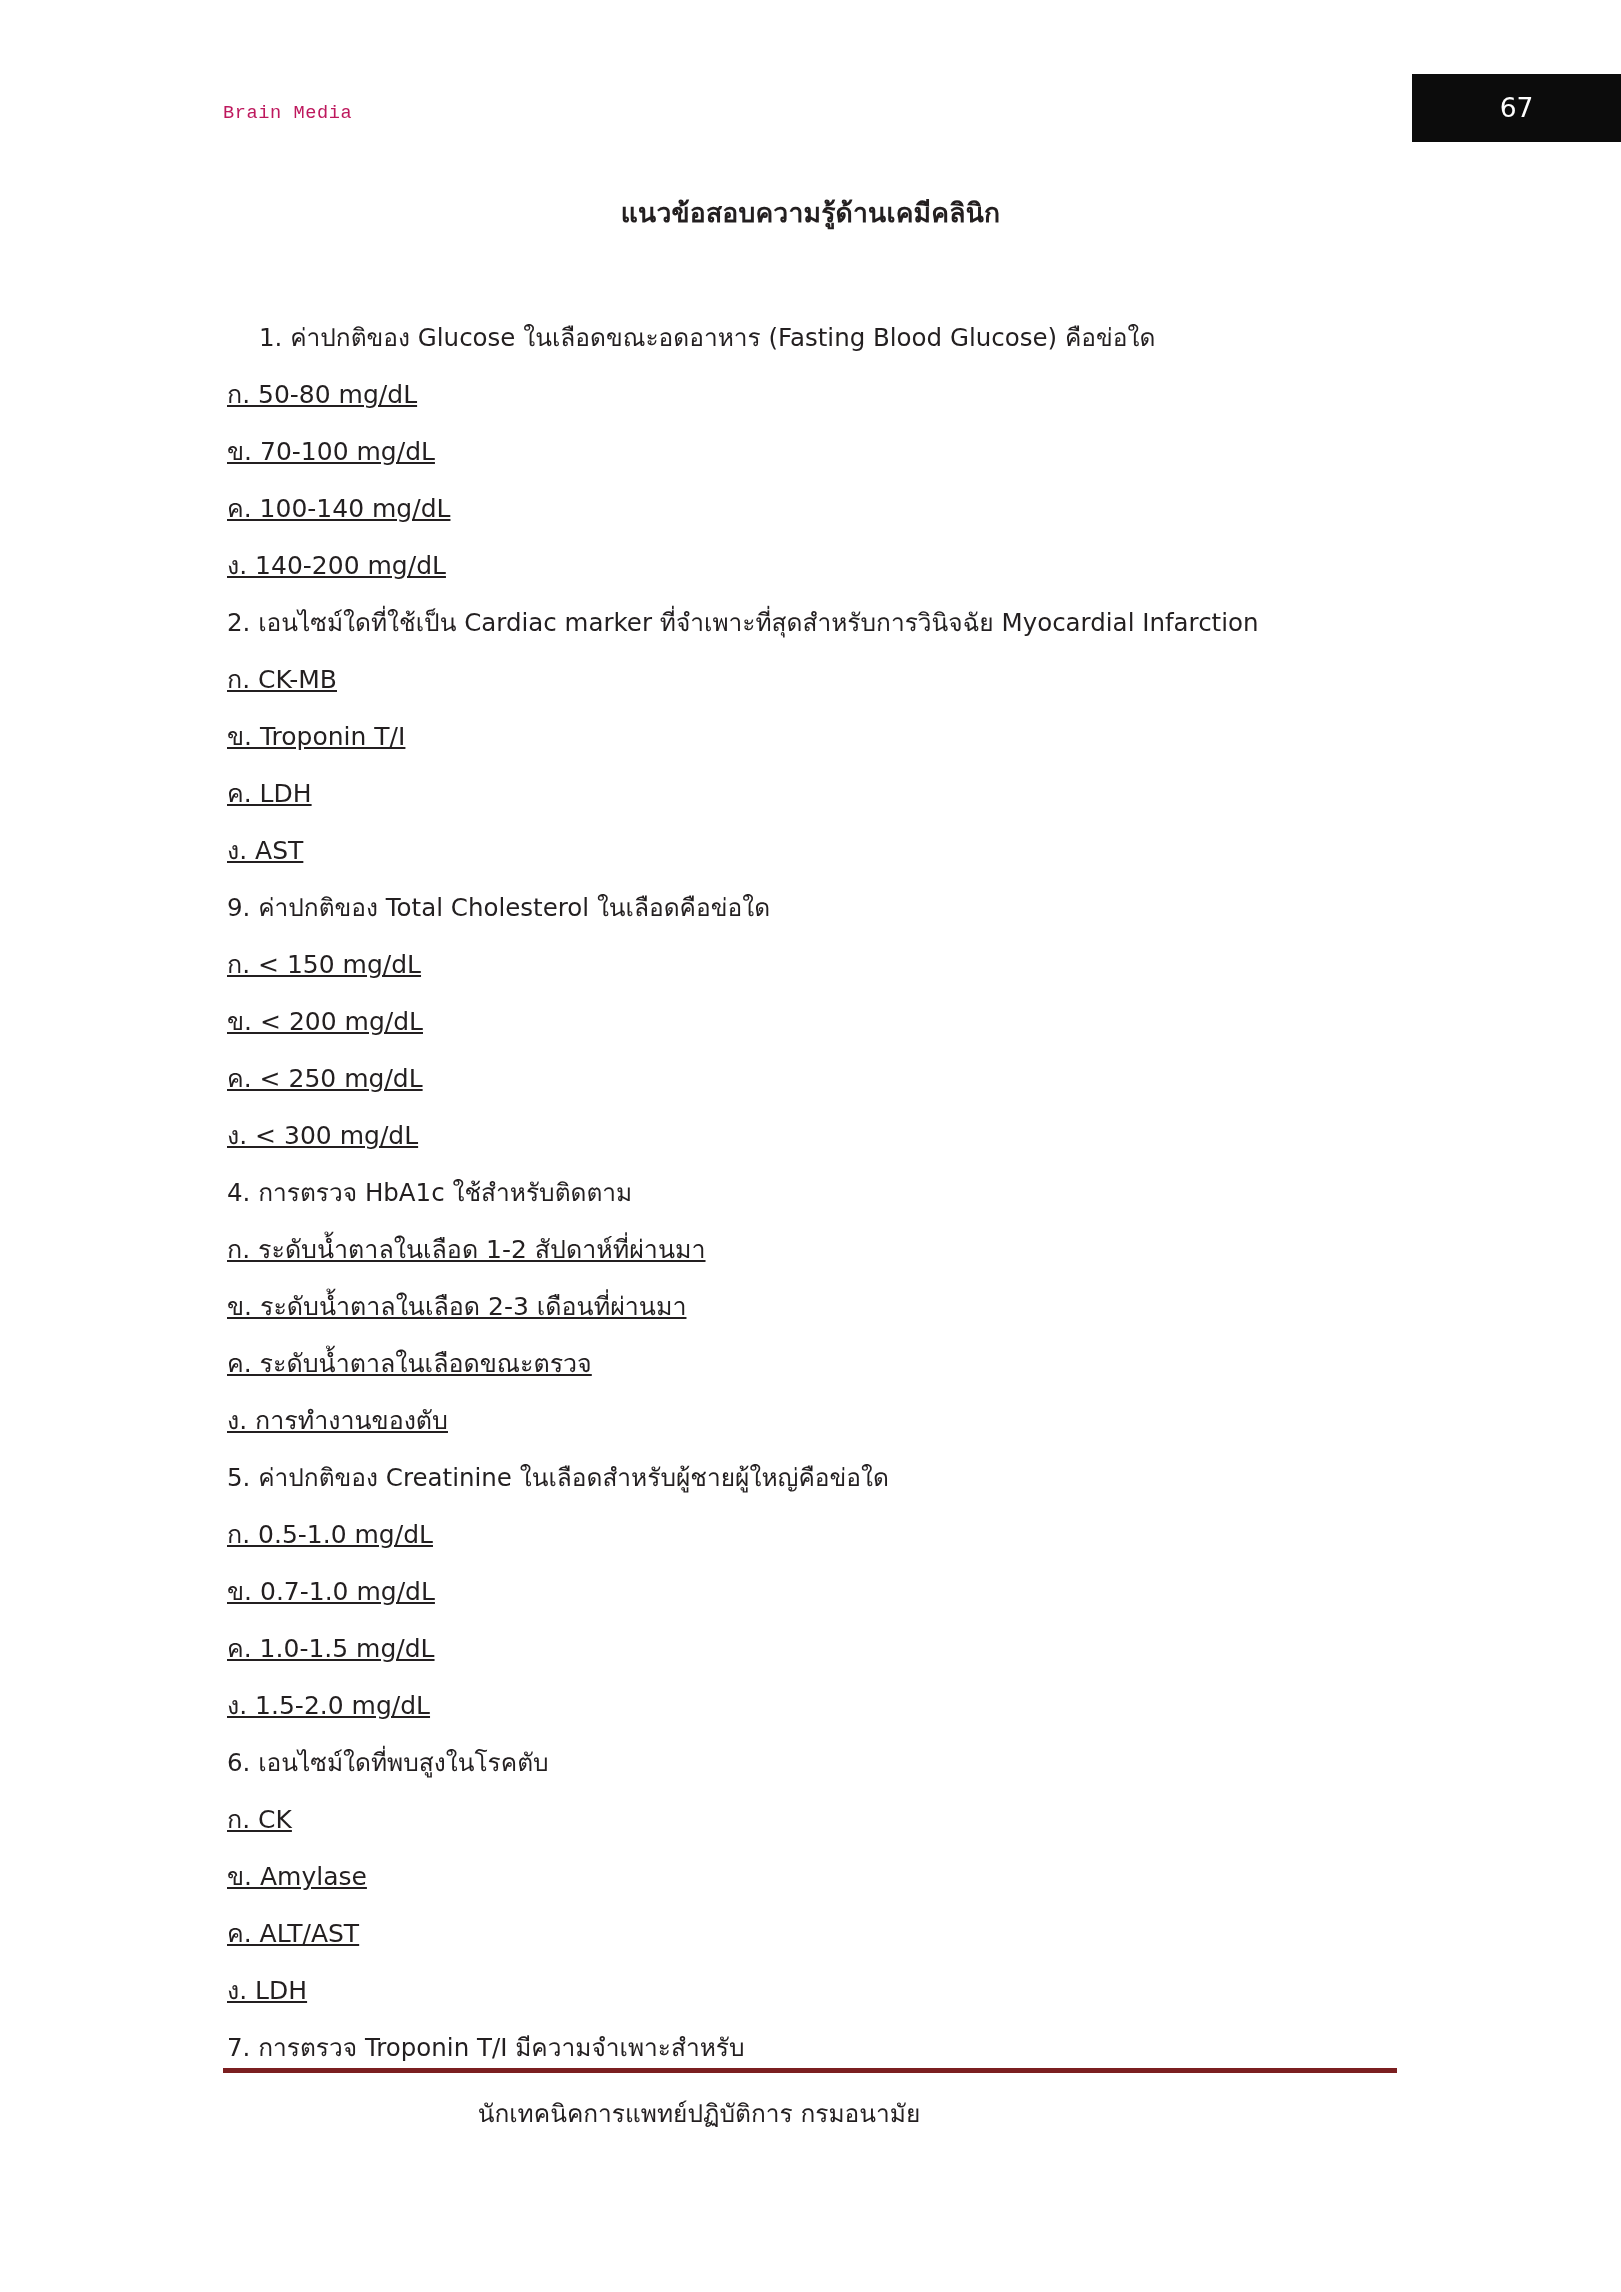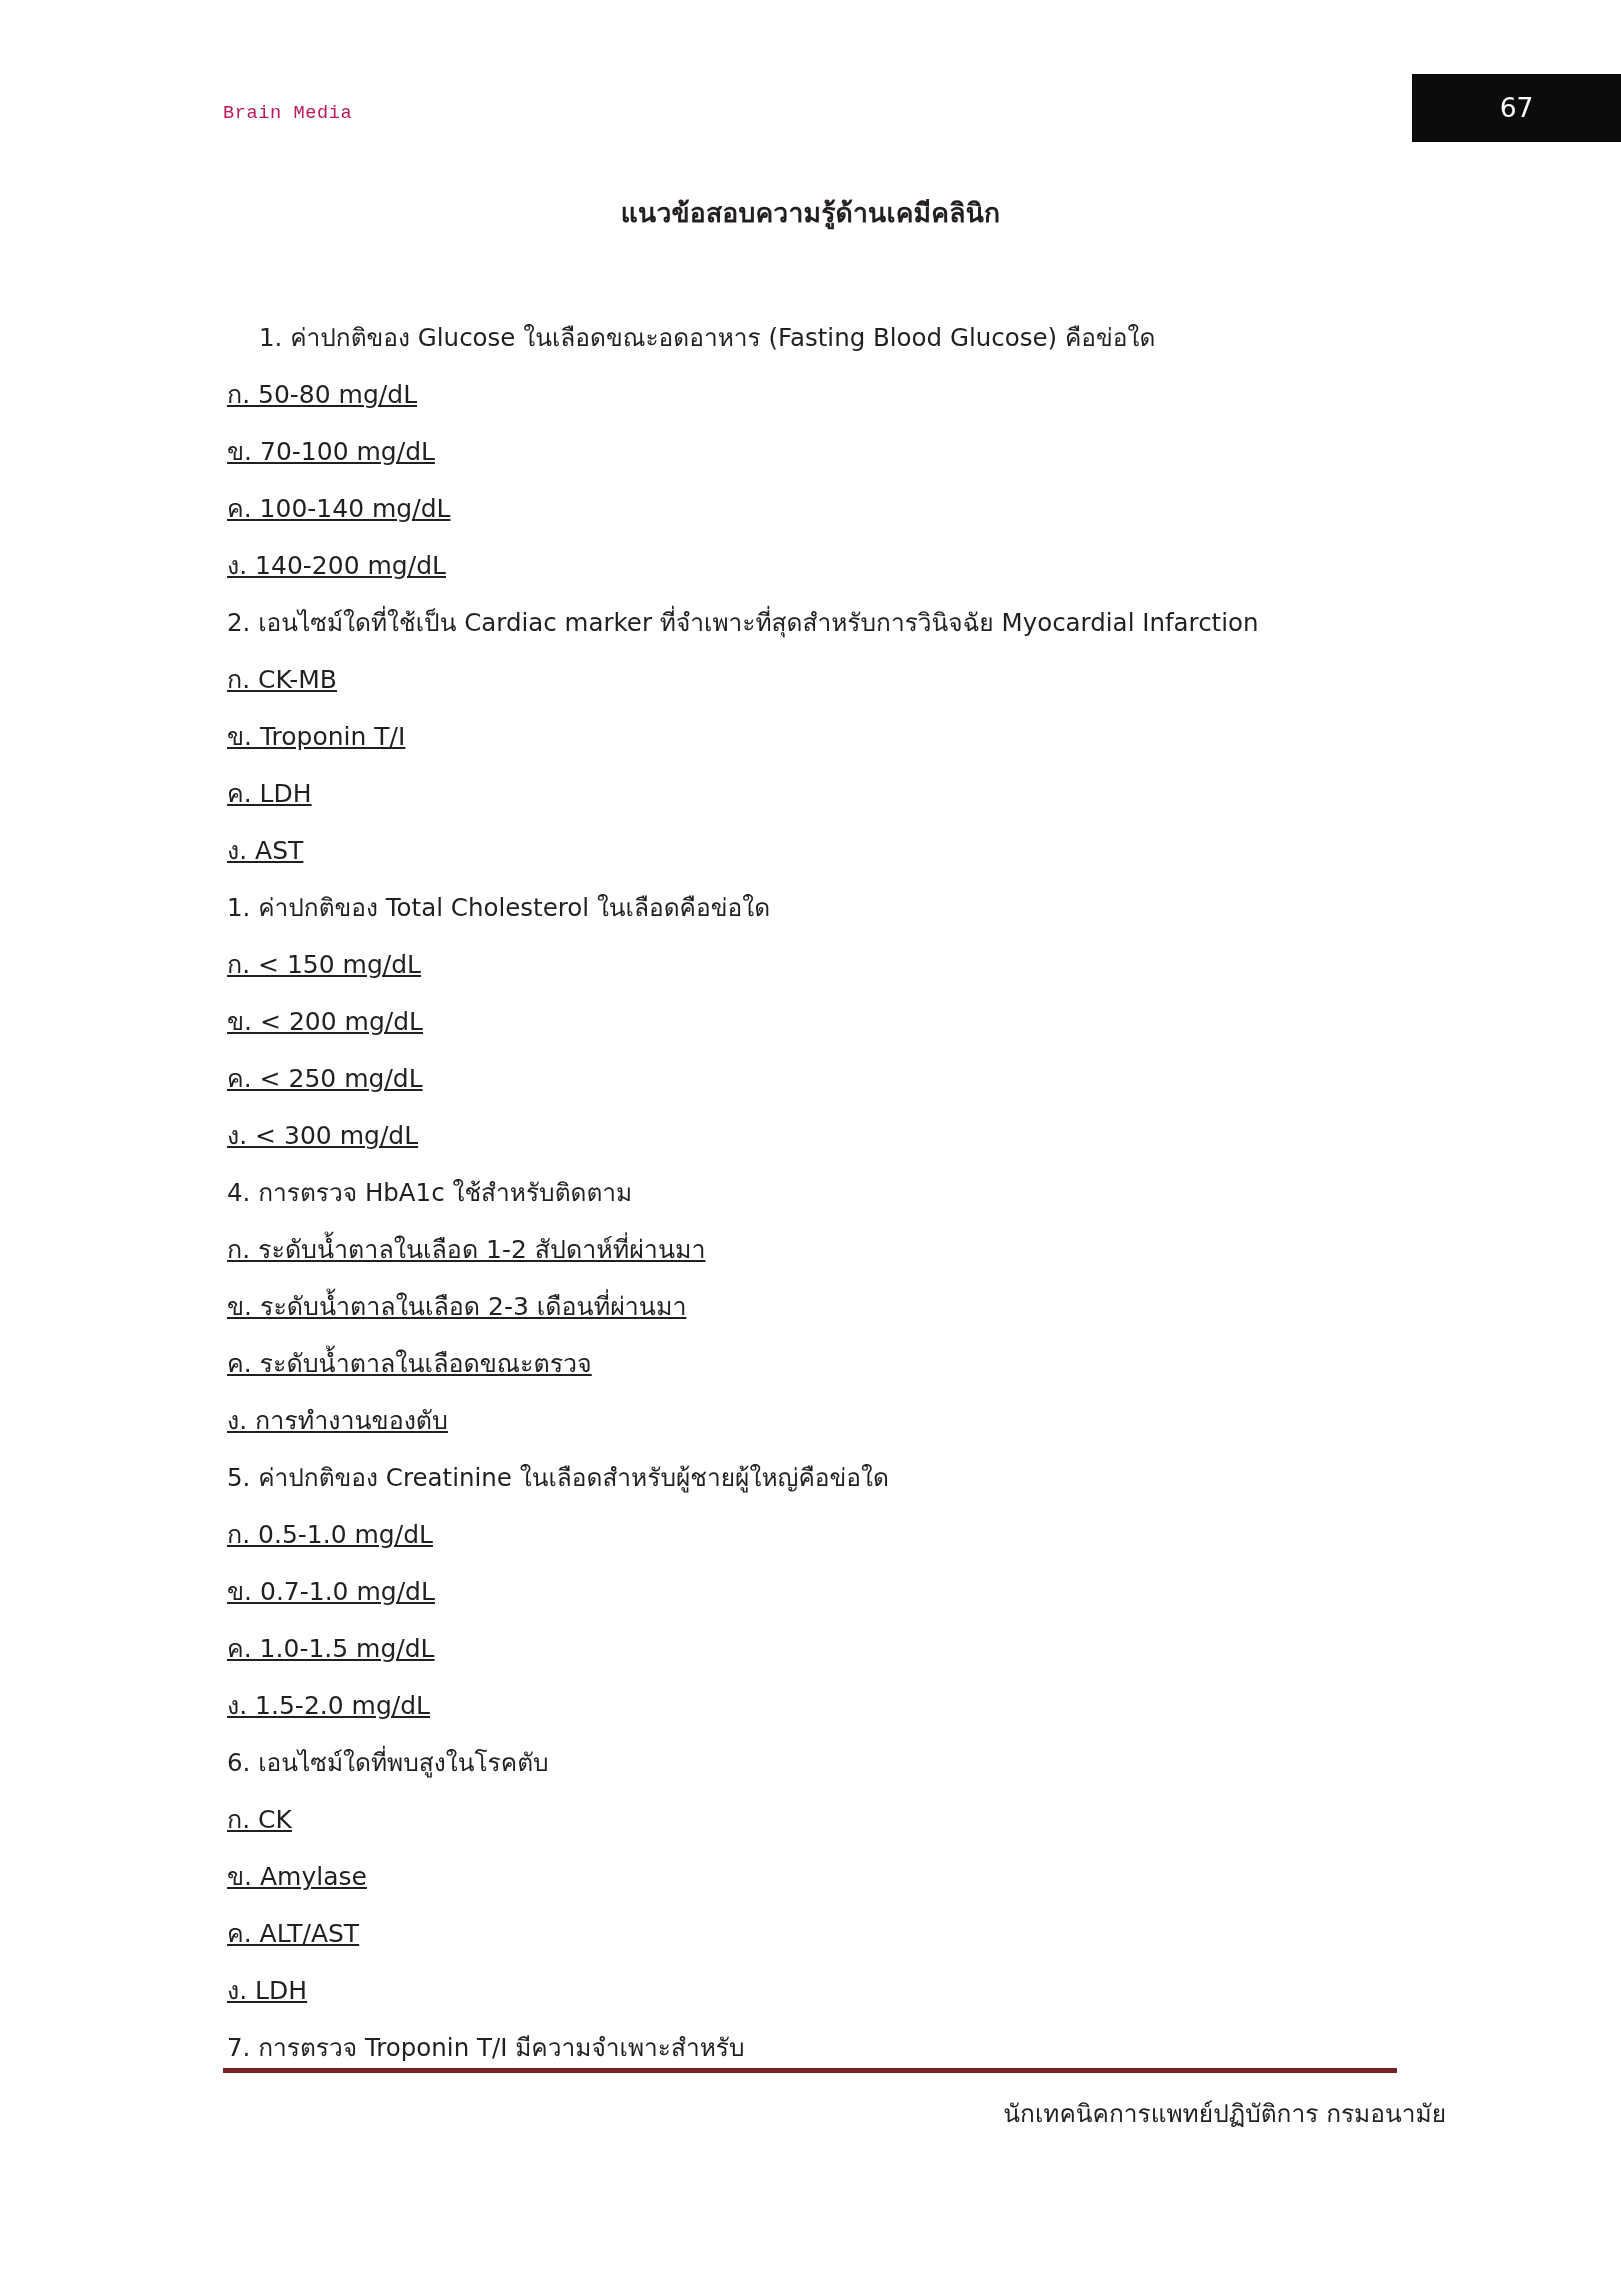--- a/index.html
+++ b/index.html
@@ -108,24 +108,23 @@
     top: 2068px;
     width: 1174px;
     height: 4.9px;
     background: #7b1f20;
   }
   .footer-text {
     position: absolute;
     left: 0;
     top: 2094px;
     width: 1398px;
-    text-align: right;
+    text-align: center;
     font-size: 24.5px;
     color: #231f20;
-    padding-left: 48px;
   }
 </style>
 </head>
 <body>
 
 <div class="page">
 
   <div class="header">
     <div class="brand">Brain Media</div>
     <div class="page-number-box"></div>
@@ -143,21 +142,21 @@
         <div class="line opt-line">ง. 140-200 mg/dL</div>
       </div>
       <div class="q-block">
         <div class="line q-line">2. เอนไซม์ใดที่ใช้เป็น Cardiac marker ที่จำเพาะที่สุดสำหรับการวินิจฉัย Myocardial Infarction</div>
         <div class="line opt-line">ก. CK-MB</div>
         <div class="line opt-line">ข. Troponin T/I</div>
         <div class="line opt-line">ค. LDH</div>
         <div class="line opt-line">ง. AST</div>
       </div>
       <div class="q-block">
-        <div class="line q-line">1. ค่าปกติของ Total Cholesterol ในเลือดคือข่อใด</div>
+        <div class="line q-line">9. ค่าปกติของ Total Cholesterol ในเลือดคือข่อใด</div>
         <div class="line opt-line">ก. &lt; 150 mg/dL</div>
         <div class="line opt-line">ข. &lt; 200 mg/dL</div>
         <div class="line opt-line">ค. &lt; 250 mg/dL</div>
         <div class="line opt-line">ง. &lt; 300 mg/dL</div>
       </div>
       <div class="q-block">
         <div class="line q-line">4. การตรวจ HbA1c ใช้สำหรับติดตาม</div>
         <div class="line opt-line">ก. ระดับน้ำตาลในเลือด 1-2 สัปดาห์ที่ผ่านมา</div>
         <div class="line opt-line">ข. ระดับน้ำตาลในเลือด 2-3 เดือนที่ผ่านมา</div>
         <div class="line opt-line">ค. ระดับน้ำตาลในเลือดขณะตรวจ</div>

